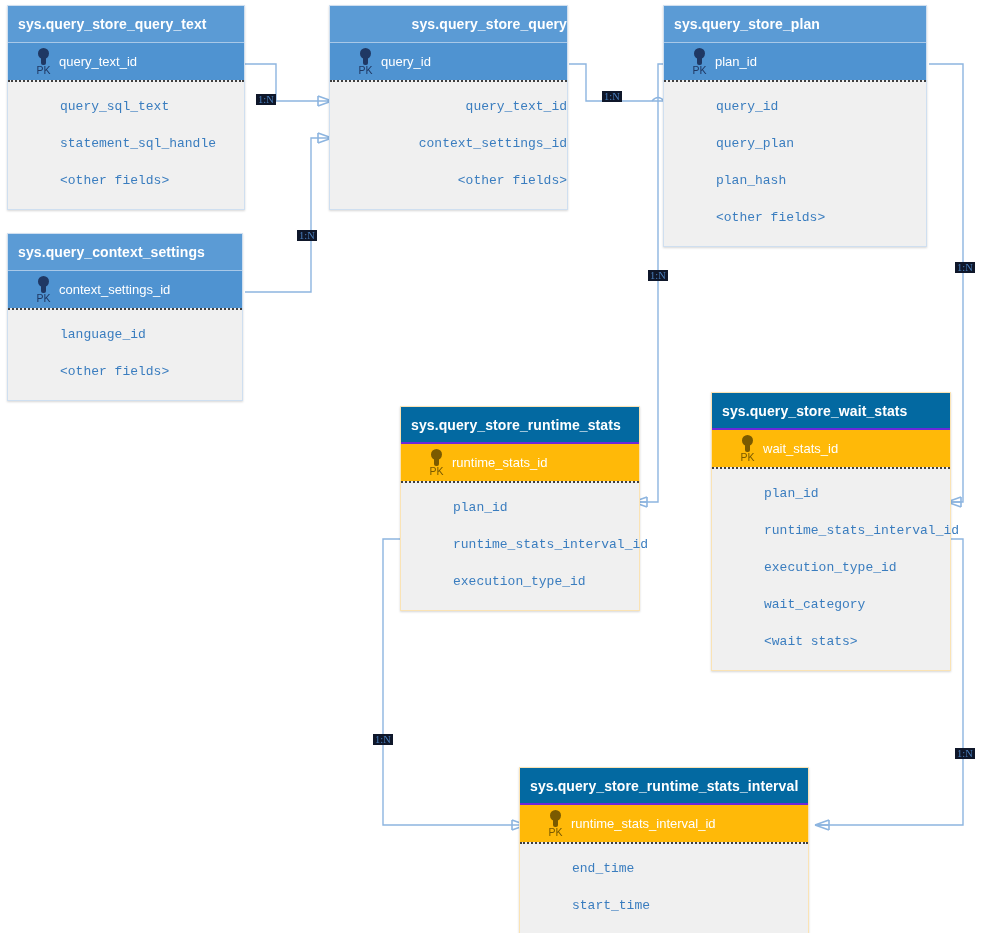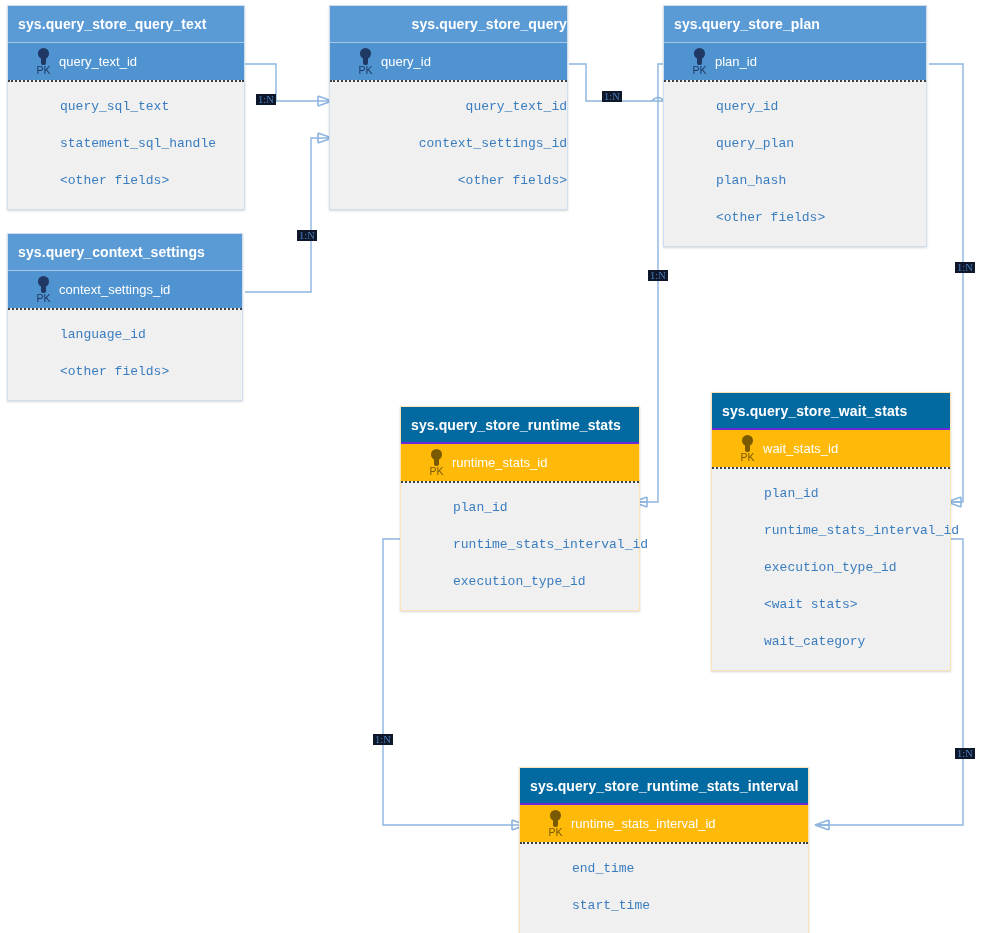--- a/index.html
+++ b/index.html
@@ -205,22 +205,22 @@
             <span class="shaft"></span>
           </span>
         <span class="pklabel">PK</span>
       </span>
       <span class="pkname">wait_stats_id</span>
     </div>
     <div class="fields">
       <div class="fld">plan_id</div>
       <div class="fld">runtime_stats_interval_id</div>
       <div class="fld">execution_type_id</div>
+      <div class="fld">wait_category</div>
       <div class="fld">&lt;wait stats&gt;</div>
-      <div class="fld">wait_category</div>
     </div>
   </div>
 
   <div class="tbl orange" style="left:519px;top:767px;width:290px;">
     <div class="hdr">sys.query_store_runtime_stats_interval</div>
     <div class="pkrow">
       <span class="keywrap">
         <span class="keyico">
             <span class="bow"></span>
             <span class="shaft"></span>

